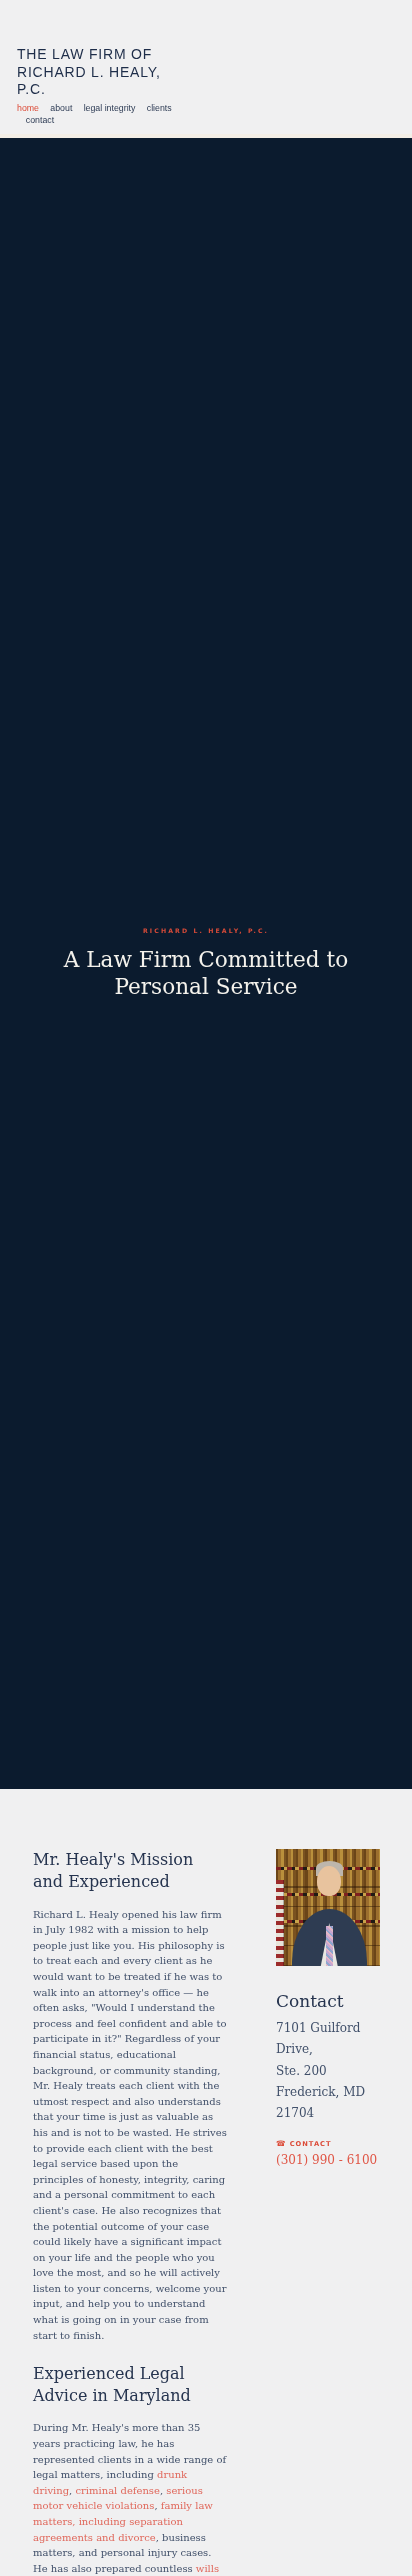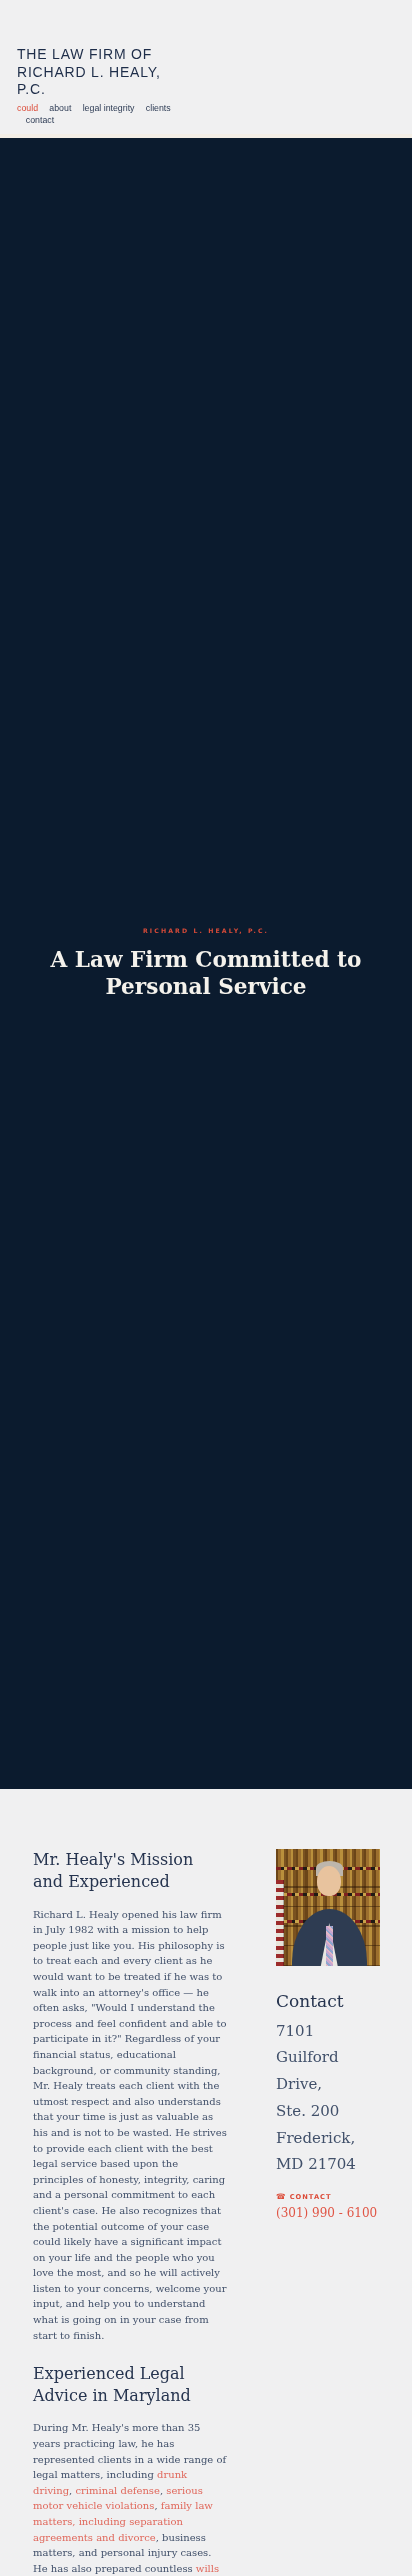--- a/index.html
+++ b/index.html
@@ -20,21 +20,21 @@
               font-family:"Liberation Sans", sans-serif; font-size:8.8px; color:#2e3c55; }
   .main-nav a { color:#2e3c55; text-decoration:none; cursor:pointer; }
   .main-nav a.active { color:#dc4b38; }
   .main-nav a.wrap-indent { margin-left:8.8px; }
   .header-strip { height:4.1px; background:#f3eee6; }
   
   .hero { height:1651px; background:#0b1b2e; display:flex; flex-direction:column;
           align-items:center; justify-content:center; text-align:center; }
   .hero-eyebrow { font-family:"DejaVu Sans", sans-serif; font-weight:bold;
                   font-size:6.2px; letter-spacing:2.1px; color:#d94b38; margin-bottom:13.4px; }
-  .hero-title { font-size:21.6px; line-height:1.22; color:#f4f2ec; font-weight:700;
+  .hero-title { font-size:21.6px; line-height:1.22; color:#f4f2ec; font-weight:400;
                 max-width:350px; }
   
   .main-section { position:relative; padding:60px 33px 41px 33px; }
   h2.col-heading { font-size:16px; line-height:1.38; color:#26344f; font-weight:400;
                    width:180px; margin-bottom:13.4px; }
   .body-para { width:196px; font-size:10px; line-height:1.56; color:#41506a; }
   .body-para a { color:#e0685c; text-decoration:none; cursor:pointer; }
   .experience-heading { margin-top:19.6px; }
   
   .right-col { position:absolute; left:276px; top:60px; width:104px; }
@@ -53,38 +53,38 @@
                   background:#2e3c52; border-radius:55% 55% 0 0 / 95% 95% 0 0; }
   .person-shirt { position:absolute; left:44px; bottom:-4.1px; width:18.5px; height:47px;
                   background:#e9e7e2; clip-path:polygon(50% 100%, 0 0, 100% 0); transform:rotate(180deg); }
   .person-tie { position:absolute; left:50px; bottom:-3.1px; width:6.7px; height:43px;
                 background:repeating-linear-gradient(45deg, #c8a6cf 0 2.1px, #e3b6c6 2.1px 4.1px, #8fa6cf 4.1px 5.7px); }
   .person-head { position:absolute; left:41px; top:16.5px; width:24px; height:30px;
                  background:#e8c39e; border-radius:50% 50% 46% 46%; }
   .person-hair { position:absolute; left:40px; top:12.4px; width:27px; height:14.4px;
                  background:#bdb6ac; border-radius:50% 50% 0 0; }
   .contact-card h3 { font-size:17px; font-weight:400; color:#26344f; margin-top:25px; }
-  .contact-address { margin-top:6.7px; font-size:15px; line-height:1.78; color:#41506a; }
+  .contact-address { margin-top:6.7px; font-size:12px; line-height:1.78; color:#41506a; }
   .contact-label { margin-top:14.4px; font-family:"DejaVu Sans", sans-serif; font-weight:bold;
                    font-size:6.7px; letter-spacing:1px; color:#dc4b38; }
   .contact-label .phone-glyph { font-size:7.7px; margin-right:3.1px; }
   .contact-phone { display:block; margin-top:4.6px; font-size:12px; color:#e05545;
                    text-decoration:none; cursor:pointer; }
 </style>
 </head>
 <body>
 
 <header class="site-header">
   <a class="brand">
     <span>THE LAW FIRM OF</span><br>
     <span>RICHARD L. HEALY,</span><br>
     <span>P.C.</span>
   </a>
   <nav class="main-nav">
-    <a class="active">could</a>
+    <a class="active">home</a>
     <a>about</a>
     <a>legal integrity</a>
     <a>clients</a>
     <a class="wrap-indent">contact</a>
   </nav>
 </header>
 
 <div class="header-strip"></div>
 
 <section class="hero">

